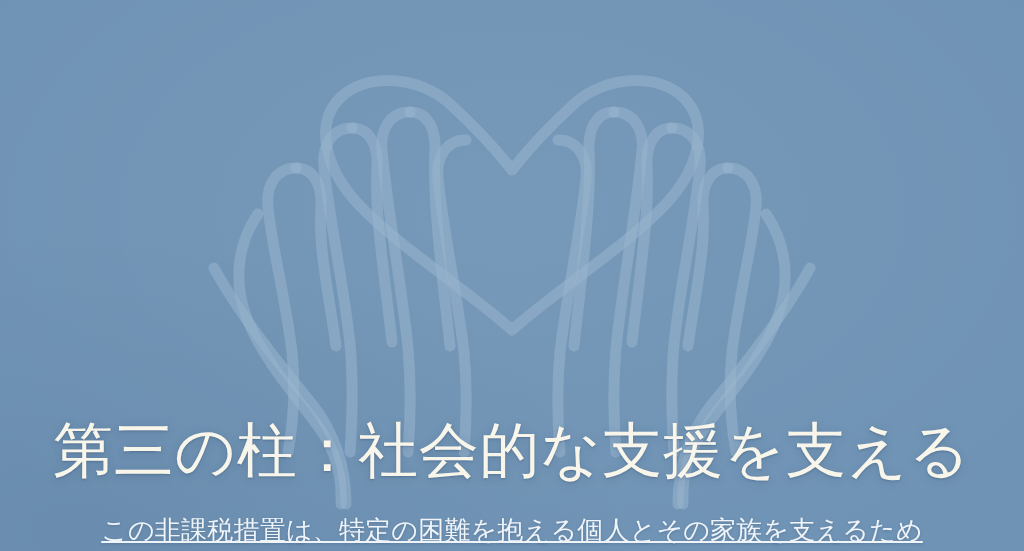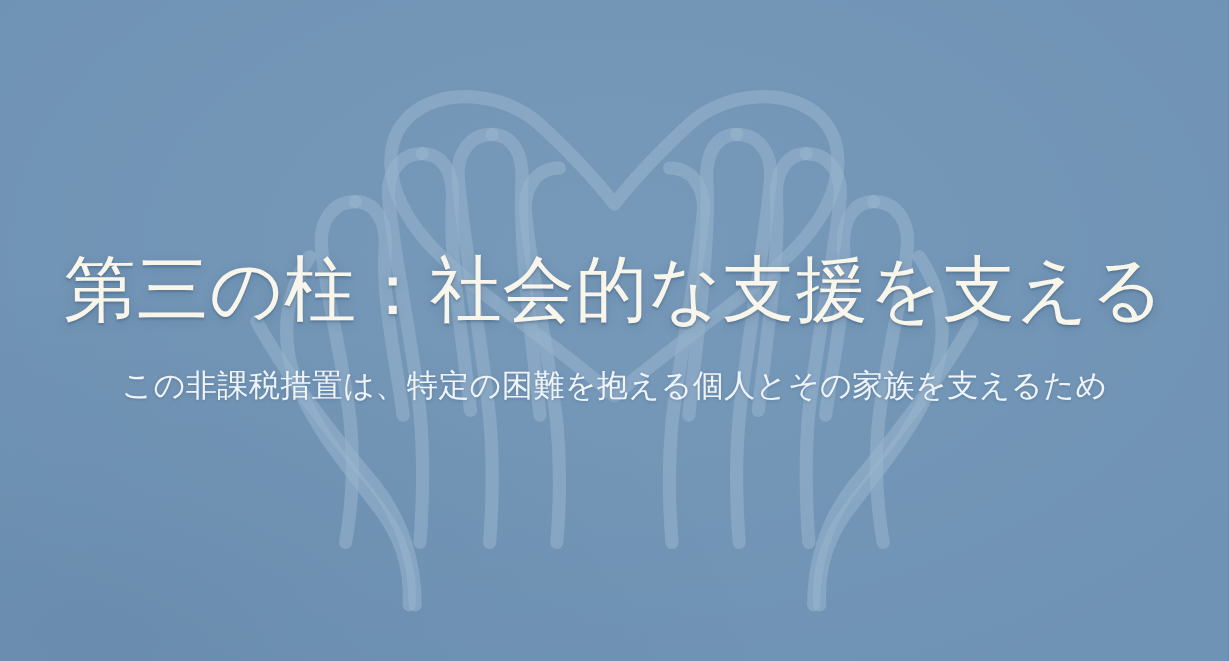--- a/index.html
+++ b/index.html
@@ -47,21 +47,21 @@
   
   .content {
     position: absolute;
     left: 0;
     right: 0;
     top: 0;
     bottom: 0;
     display: flex;
     flex-direction: column;
     align-items: center;
-    justify-content: center;
+    justify-content: flex-end;
     text-align: center;
   }
 
   .title {
     font-family: "Liberation Serif", "DejaVu Serif", serif;
     font-size: 60px;
     line-height: 1.12;
     font-weight: 400;
     color: #f8f5ea;
     letter-spacing: 0.012em;
@@ -77,20 +77,21 @@
     font-family: "Liberation Sans", "DejaVu Sans", sans-serif;
     font-size: 26px;
     line-height: 1.52;
     font-weight: 400;
     color: #eff4f9;
     letter-spacing: 0.008em;
     margin: 0;
     padding: 0 60px;
     max-width: 880px;
     text-shadow: 0 1px 3px rgba(30,55,85,0.24);
+    text-decoration: underline;
   }
   .subtitle .line {
     display: block;
     white-space: nowrap;
   }
 </style>
 </head>
 <body>
 
 <div class="slide">

